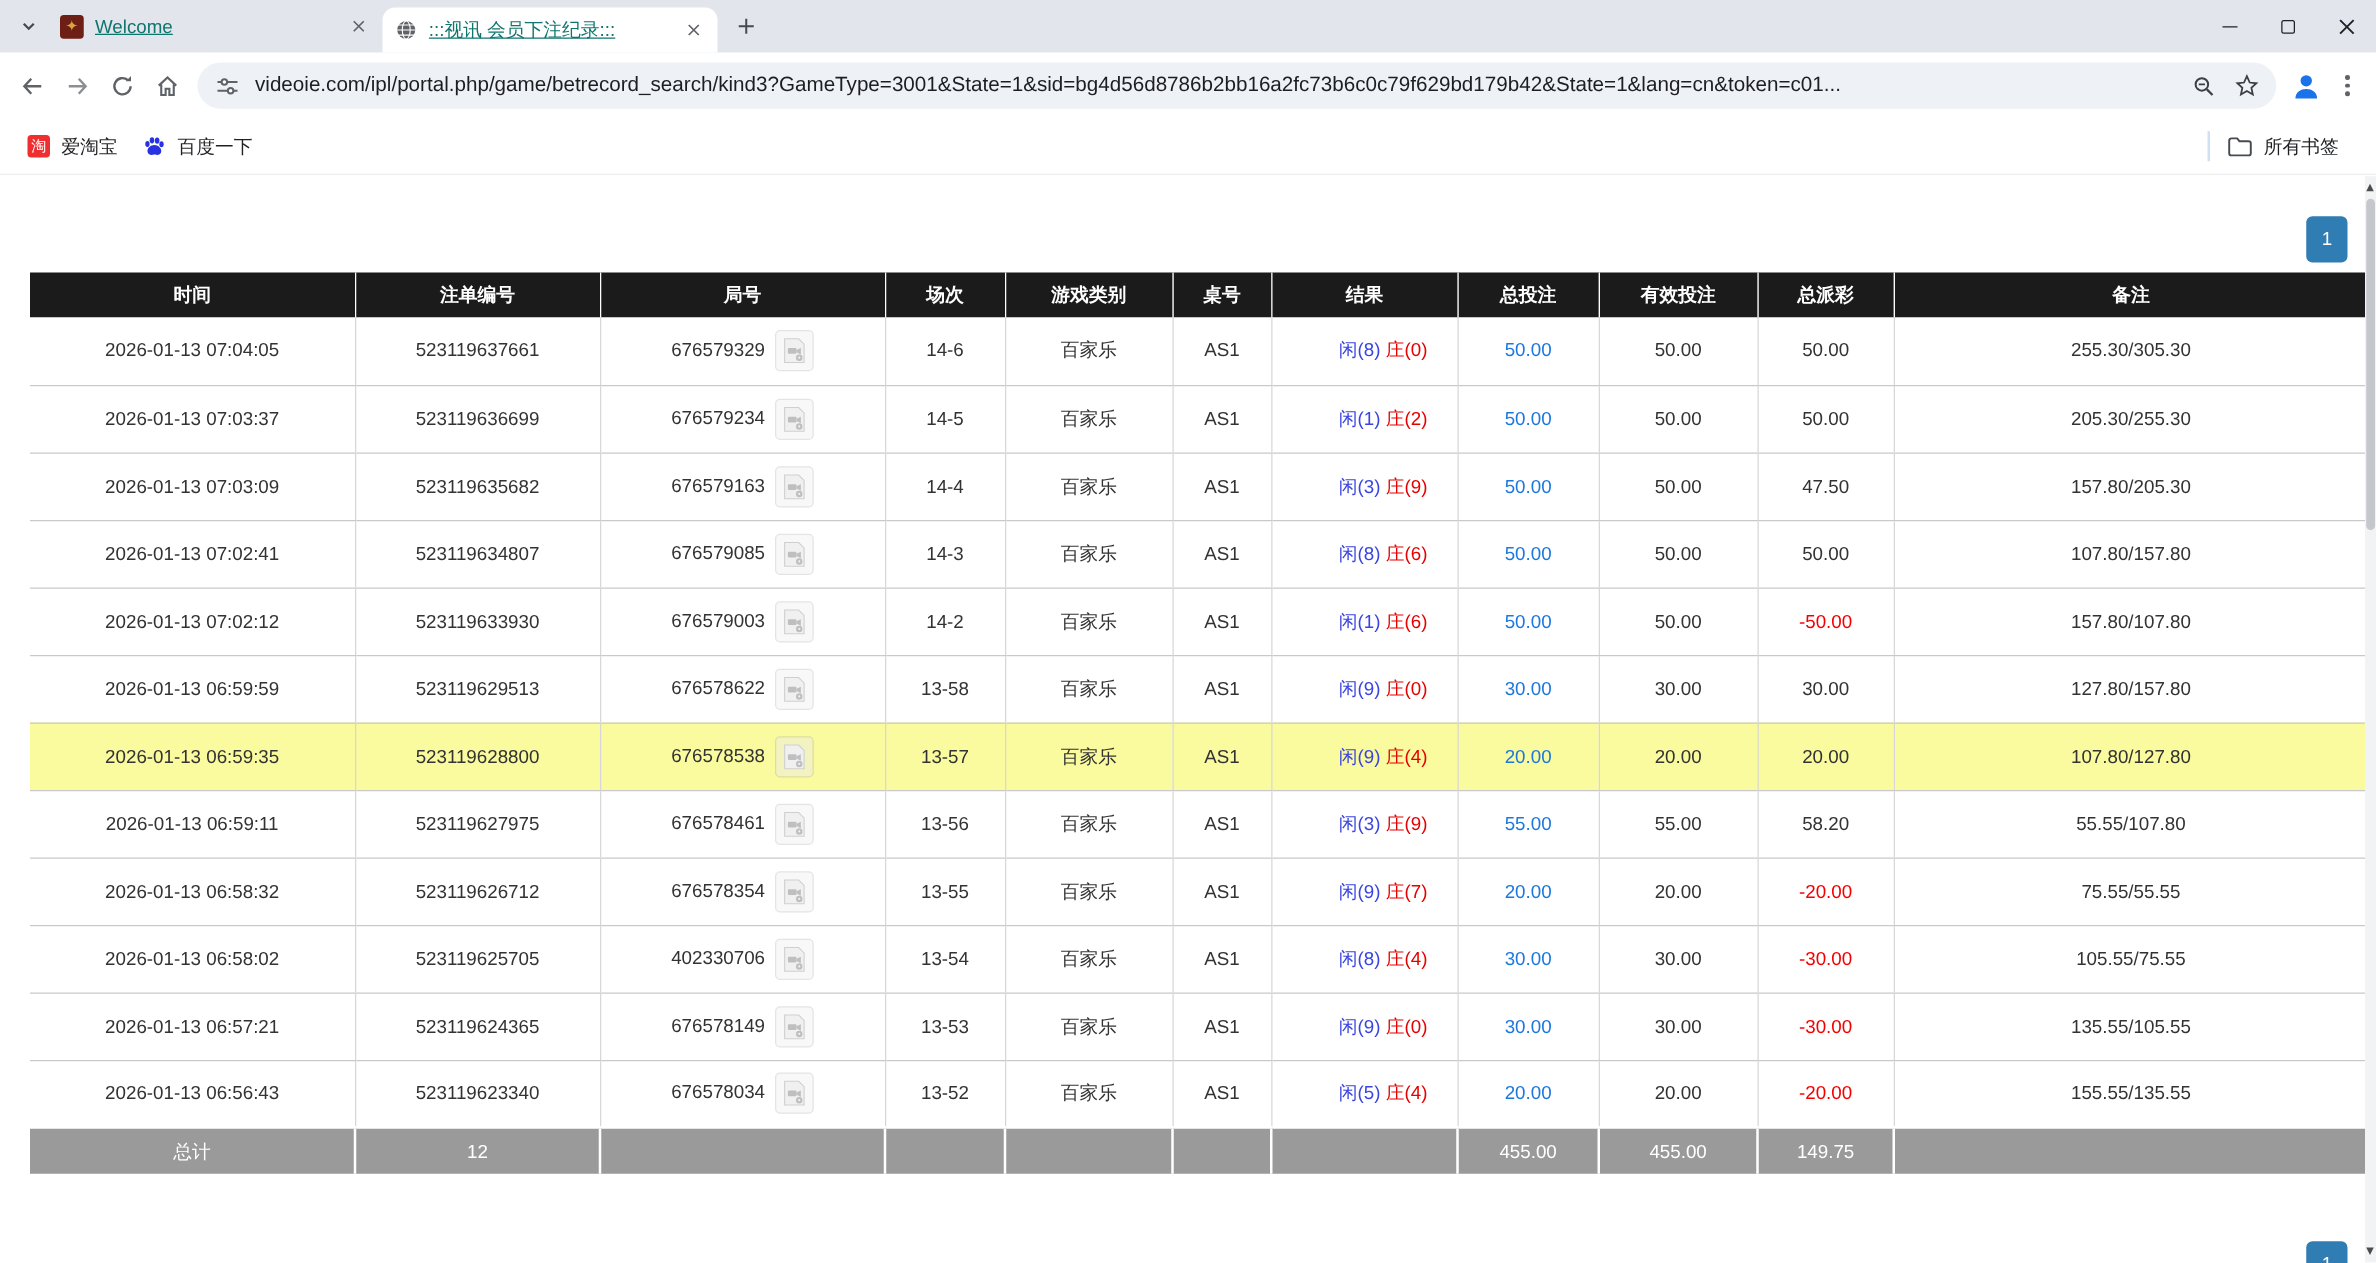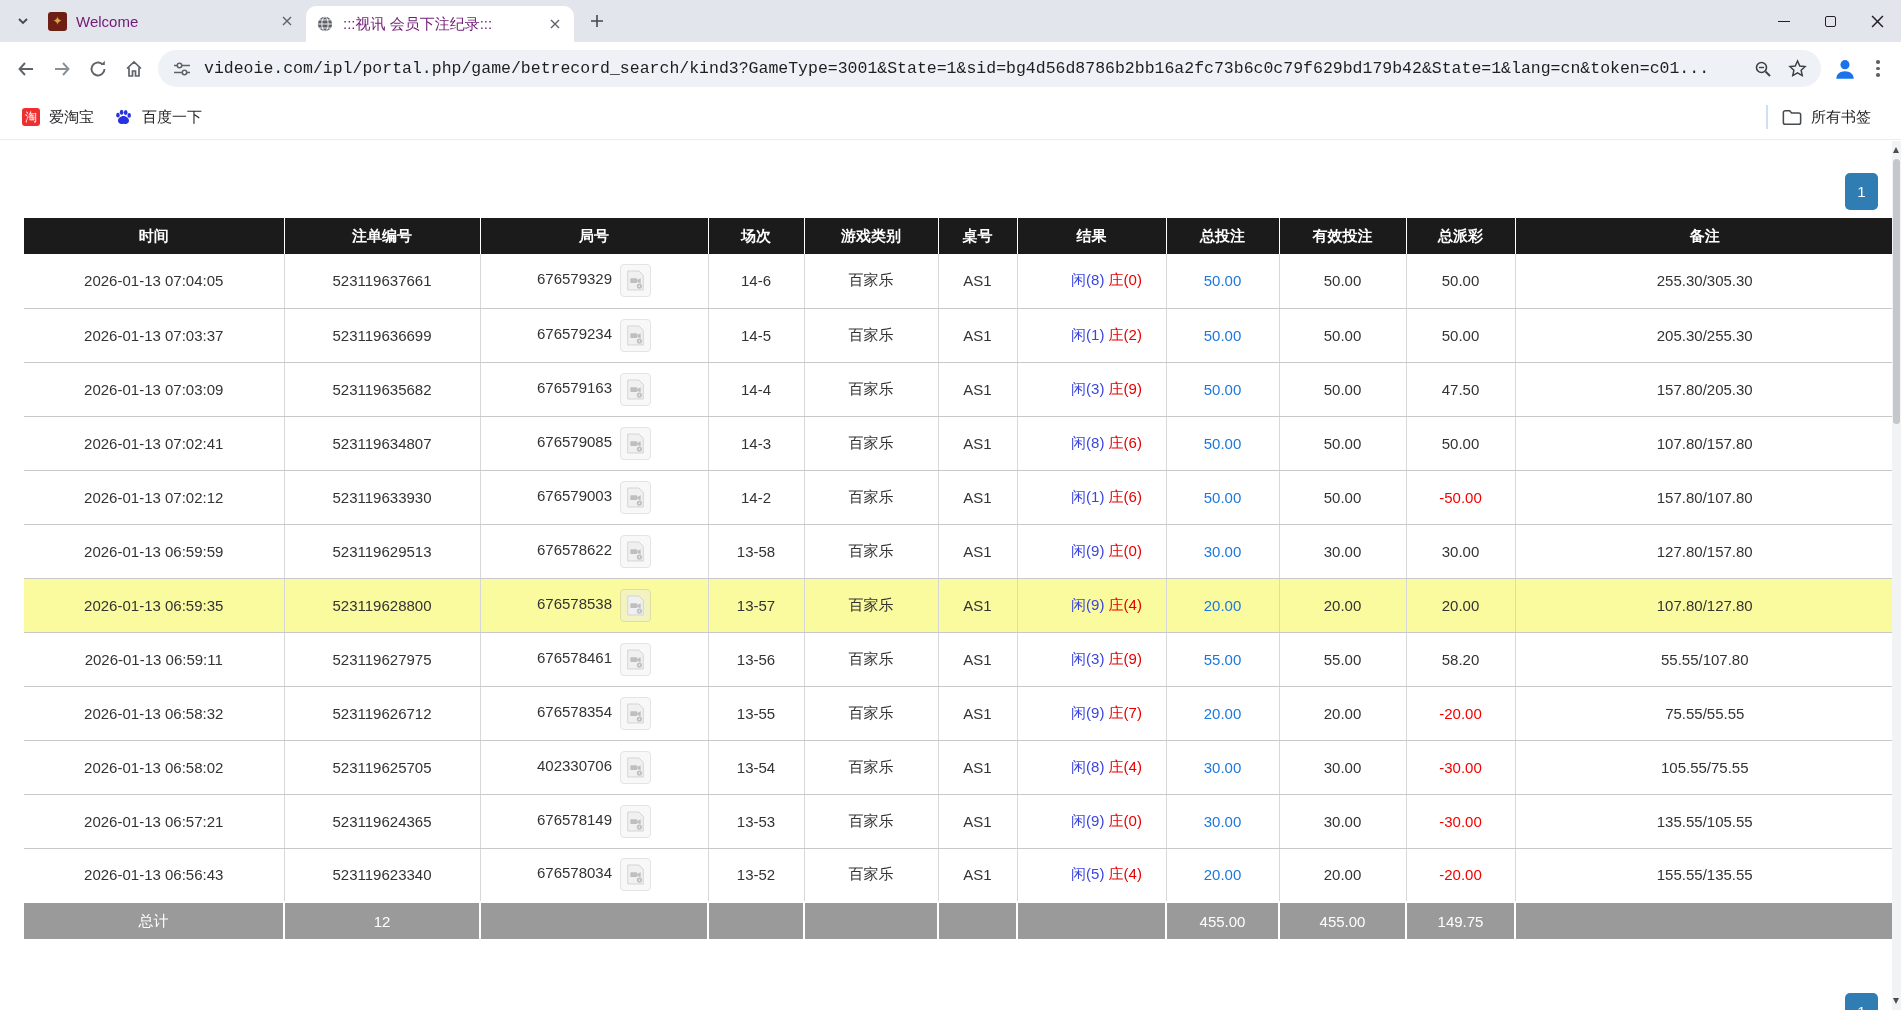--- a/index.html
+++ b/index.html
@@ -5,37 +5,37 @@
   * { margin:0; padding:0; box-sizing:border-box; }
   html,body { width:1901px; height:1010px; overflow:hidden; background:#fff;
               font-family:"Liberation Sans", sans-serif; }
 
   
   .tabstrip { height:42px; background:#e2e5eb; display:flex; align-items:center; position:relative; }
   .tab-search-btn { width:30px; height:30px; margin-left:8px; border-radius:50%;
                     display:flex; align-items:center; justify-content:center; color:#45494e; }
   .tab { display:flex; align-items:center; height:42px; width:268px; padding:0 10px; gap:9px; }
   .tab.active { height:36px; align-self:flex-end; background:#fff; border-radius:10px 10px 0 0; }
-  .tab-title { flex:1; font-size:15px; color:#701a75; white-space:nowrap; overflow:hidden; }
+  .tab-title { flex:1; font-size:15px; color:#0f766e; white-space:nowrap; overflow:hidden;text-decoration:underline; }
   .tab-close { width:18px; height:18px; display:flex; align-items:center; justify-content:center;
                border-radius:50%; color:#5f6368; flex:0 0 auto; }
   .favicon1 { width:19px; height:19px; border-radius:3px; background:#6e1f15; color:#d9a53c;
               font-size:12px; display:flex; align-items:center; justify-content:center; flex:0 0 auto; }
   .newtab-btn { width:30px; height:30px; margin-left:8px; border-radius:50%;
                 display:flex; align-items:center; justify-content:center; color:#45494e; }
   .win-controls { position:absolute; right:0; top:0; height:42px; display:flex; }
   .win-btn { width:47px; height:42px; display:flex; align-items:center; justify-content:center; color:#202124; }
   .win-min-glyph { width:12px; height:0; border-bottom:1.6px solid #202124; }
   .win-max-glyph { width:11px; height:11px; border:1.6px solid #202124; border-radius:2px; }
 
   .toolbar { height:53px; background:#fff; display:flex; align-items:center; padding:0 8px; }
   .nav-btn { width:36px; height:36px; border-radius:50%; display:flex; align-items:center;
              justify-content:center; color:#5f6368; flex:0 0 auto; }
   .omnibox { flex:1; height:37px; background:#eef1f6; border-radius:19px; display:flex;
-             align-items:center; padding:0 12px; margin:0 6px; gap:10px;font-family:Liberation Mono, monospace; }
+             align-items:center; padding:0 12px; margin:0 6px; gap:10px; }
   .omnibox-url { flex:1; font-size:16.5px; color:#1d1e20; white-space:nowrap; overflow:hidden; }
   .omni-icon { width:24px; height:24px; display:flex; align-items:center; justify-content:center;
                color:#5f6368; flex:0 0 auto; }
   .avatar-btn { width:36px; height:36px; display:flex; align-items:center; justify-content:center; }
   .menu-btn { width:30px; height:36px; display:flex; align-items:center; justify-content:center; }
   .dots { display:flex; flex-direction:column; gap:3px; }
   .dots i { width:3.5px; height:3.5px; border-radius:50%; background:#5f6368; }
 
   .bookmarks-bar { height:45px; background:#fff; display:flex; align-items:center; padding:0 12px;
                    border-bottom:1px solid #ededed; }

